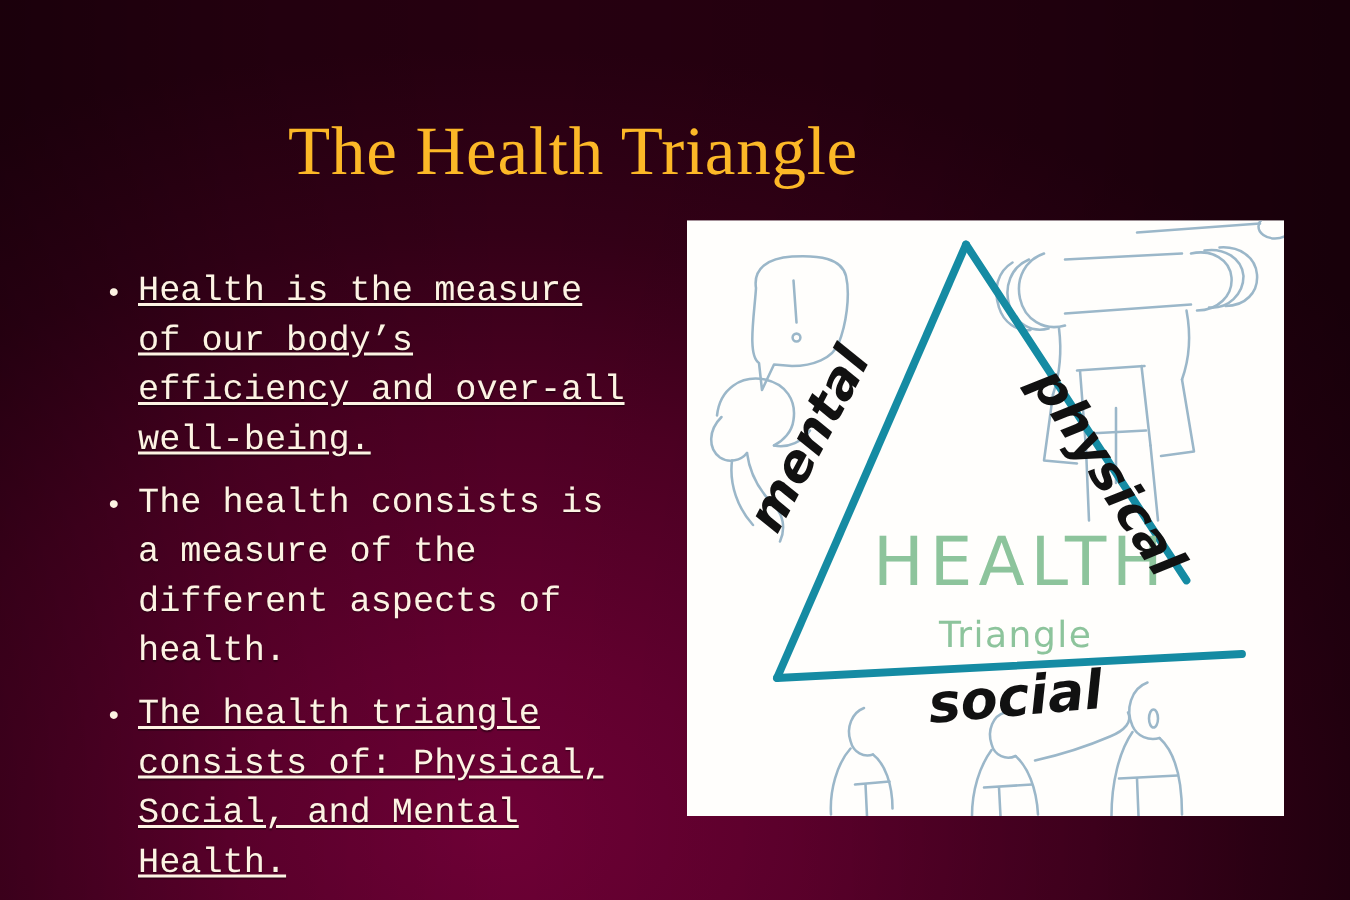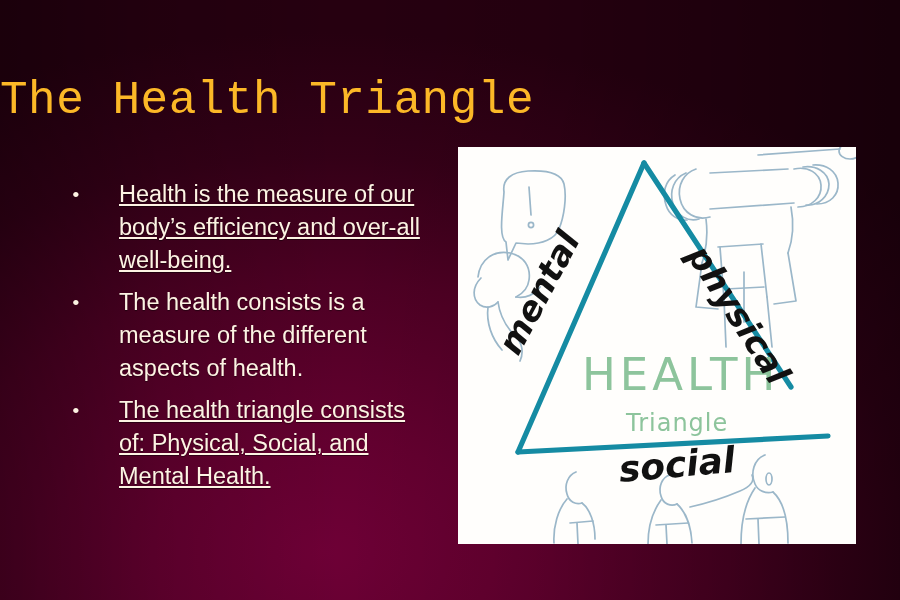--- a/index.html
+++ b/index.html
@@ -34,24 +34,25 @@
       rgba(0,0,0,0.06) 60%,
       rgba(0,0,0,0.22) 82%,
       rgba(0,0,0,0.38) 100%);
   }
 
   #title {
     position: absolute;
     left: 0;
     top: 72px;
     width: 764px;
+    text-align: center;
     font-size: 46px;
     line-height: 58px;
     color: #fcb827;
-    font-family: Liberation Mono, monospace;
+    font-family: Liberation Serif, serif;
     letter-spacing: 0.5px;
     z-index: 3;
   }
 
   #bullets {
     position: absolute;
     left: 66px;
     top: 178px;
     width: 360px;
     z-index: 3;
@@ -69,23 +70,22 @@
     line-height: 33px;
     text-align: left;
     padding-left: 6px;
     box-sizing: border-box;
   }
   .bullet-text {
     flex: 1 1 auto;
     color: #fdf3e3;
     font-size: 23.5px;
     line-height: 33px;
-    font-family: Liberation Sans, sans-serif;
+    font-family: Liberation Mono, monospace;
     text-shadow: 0 1px 1px rgba(0,0,0,0.45);
-    margin-left: 27px;
   }
   .bullet-text.underline {
     text-decoration: underline;
     text-underline-offset: 2px;
   }
 
   #picture-frame {
     position: absolute;
     left: 458px;
     top: 147px;

